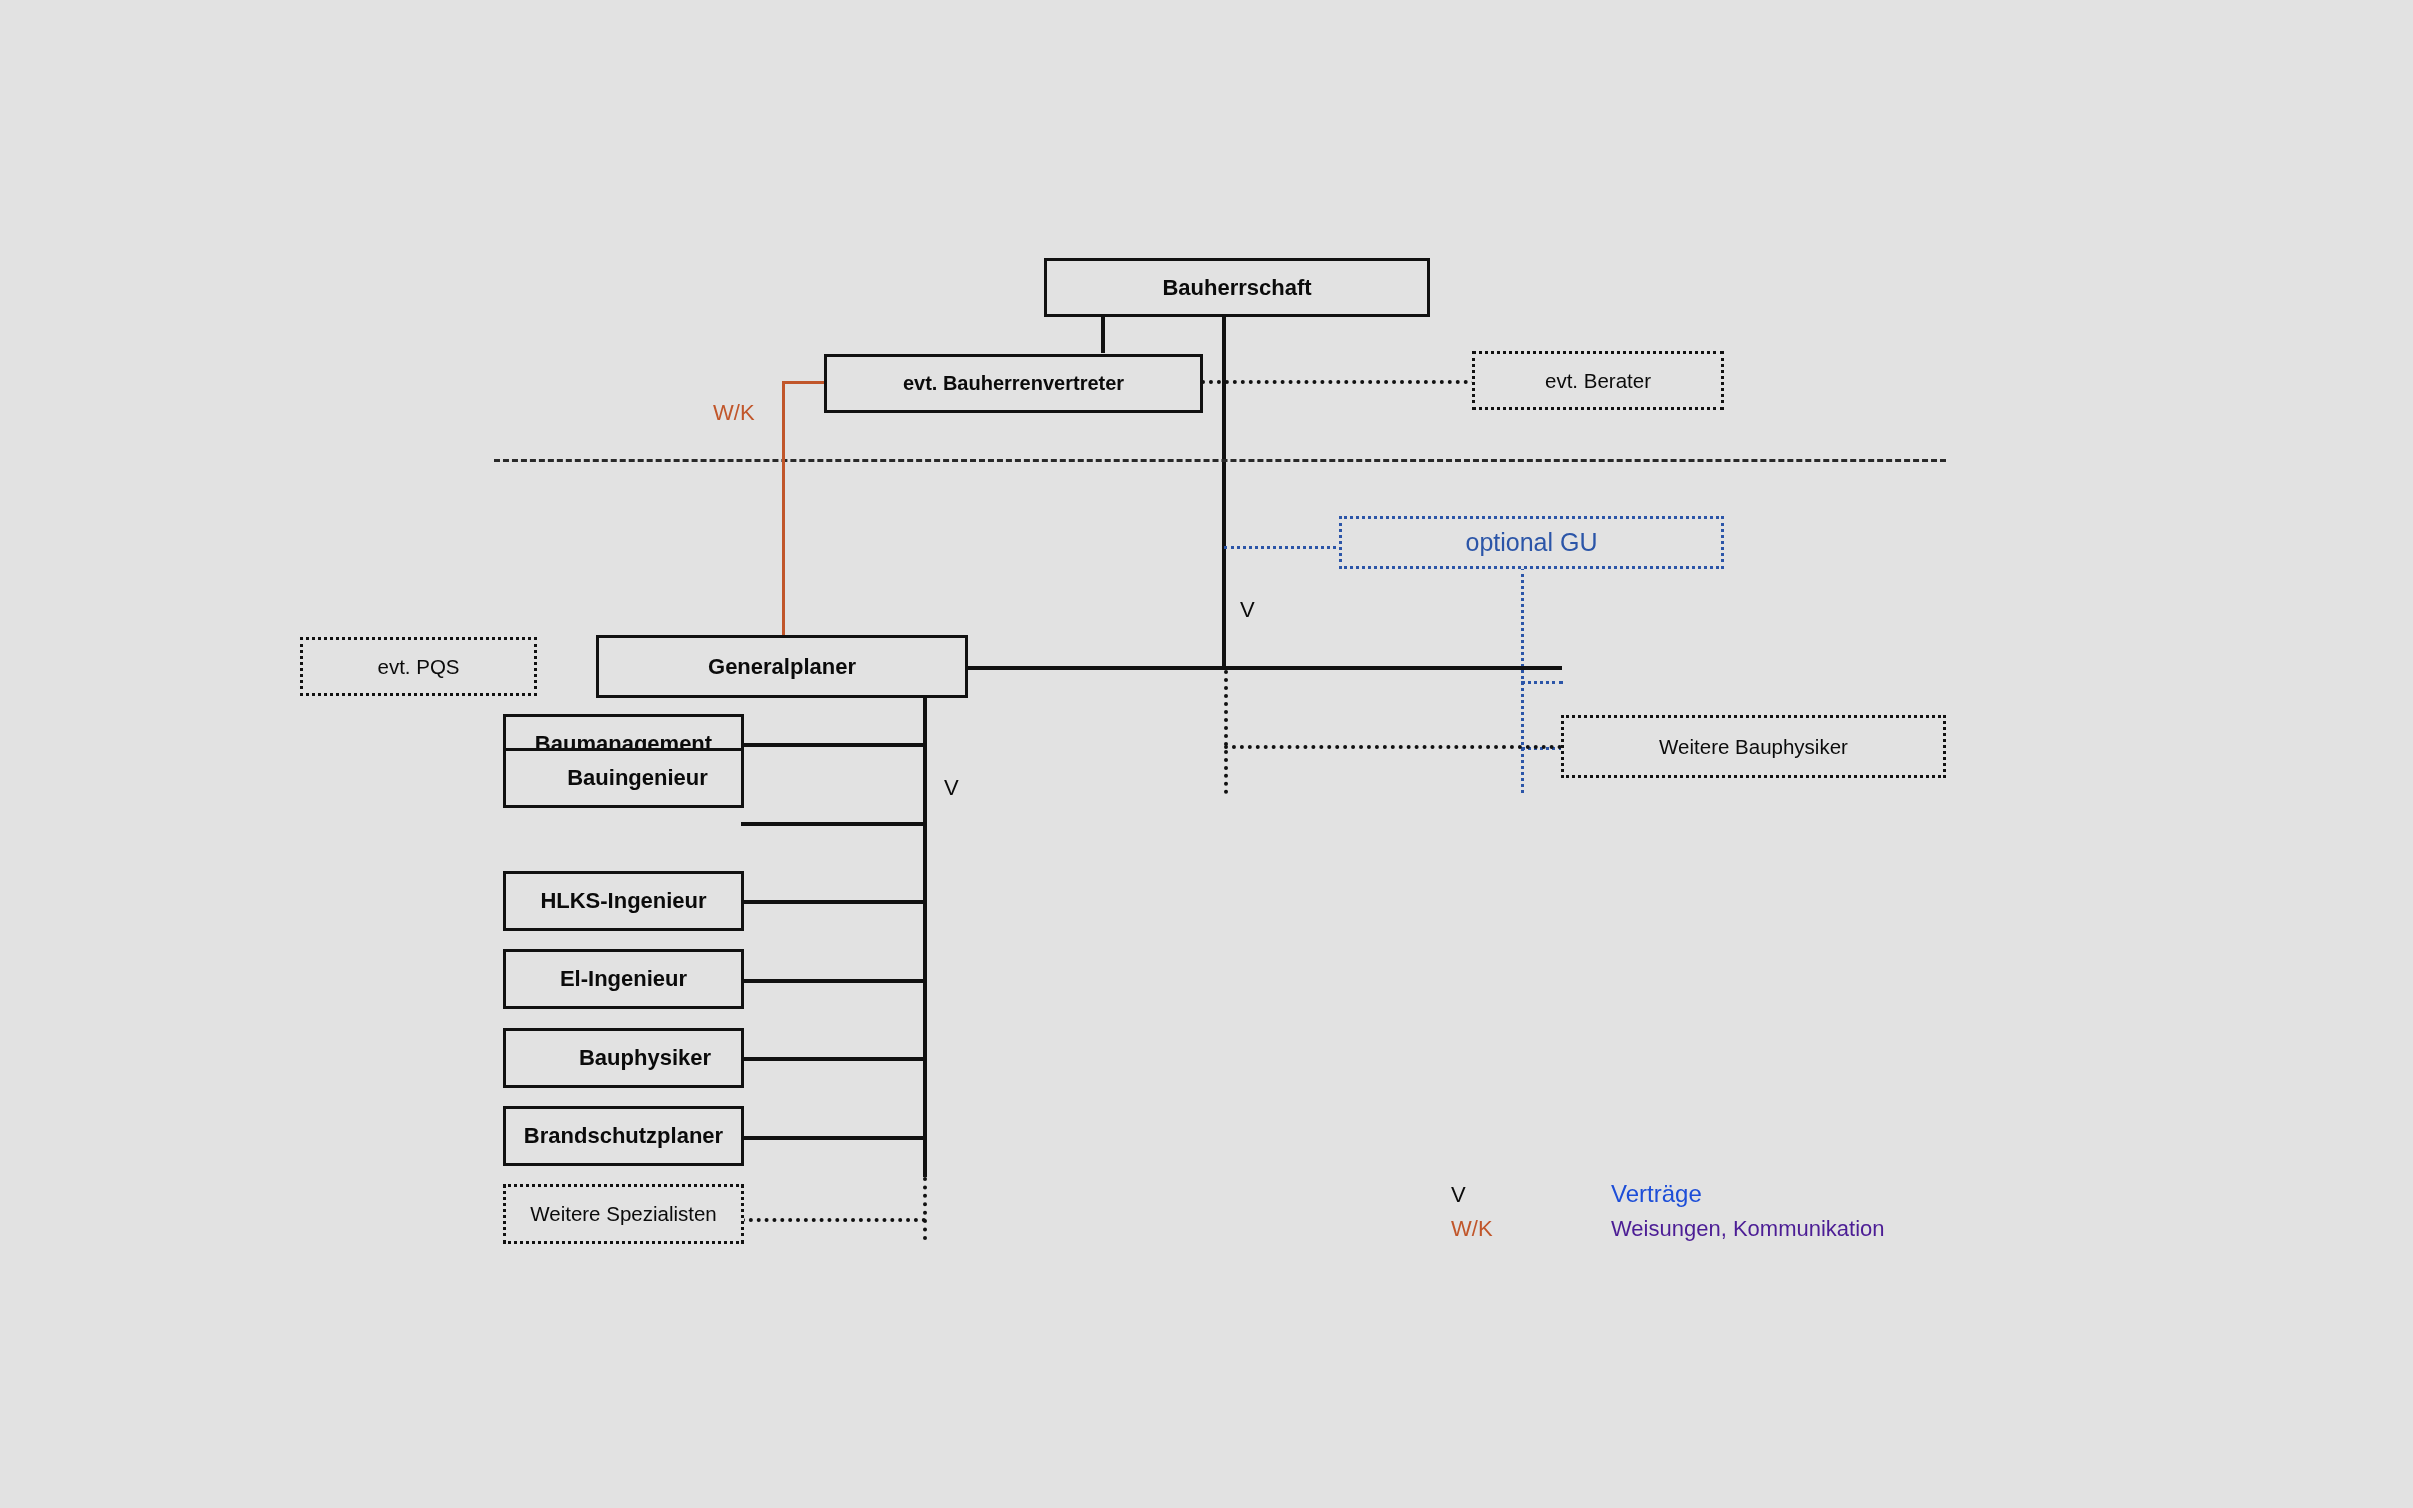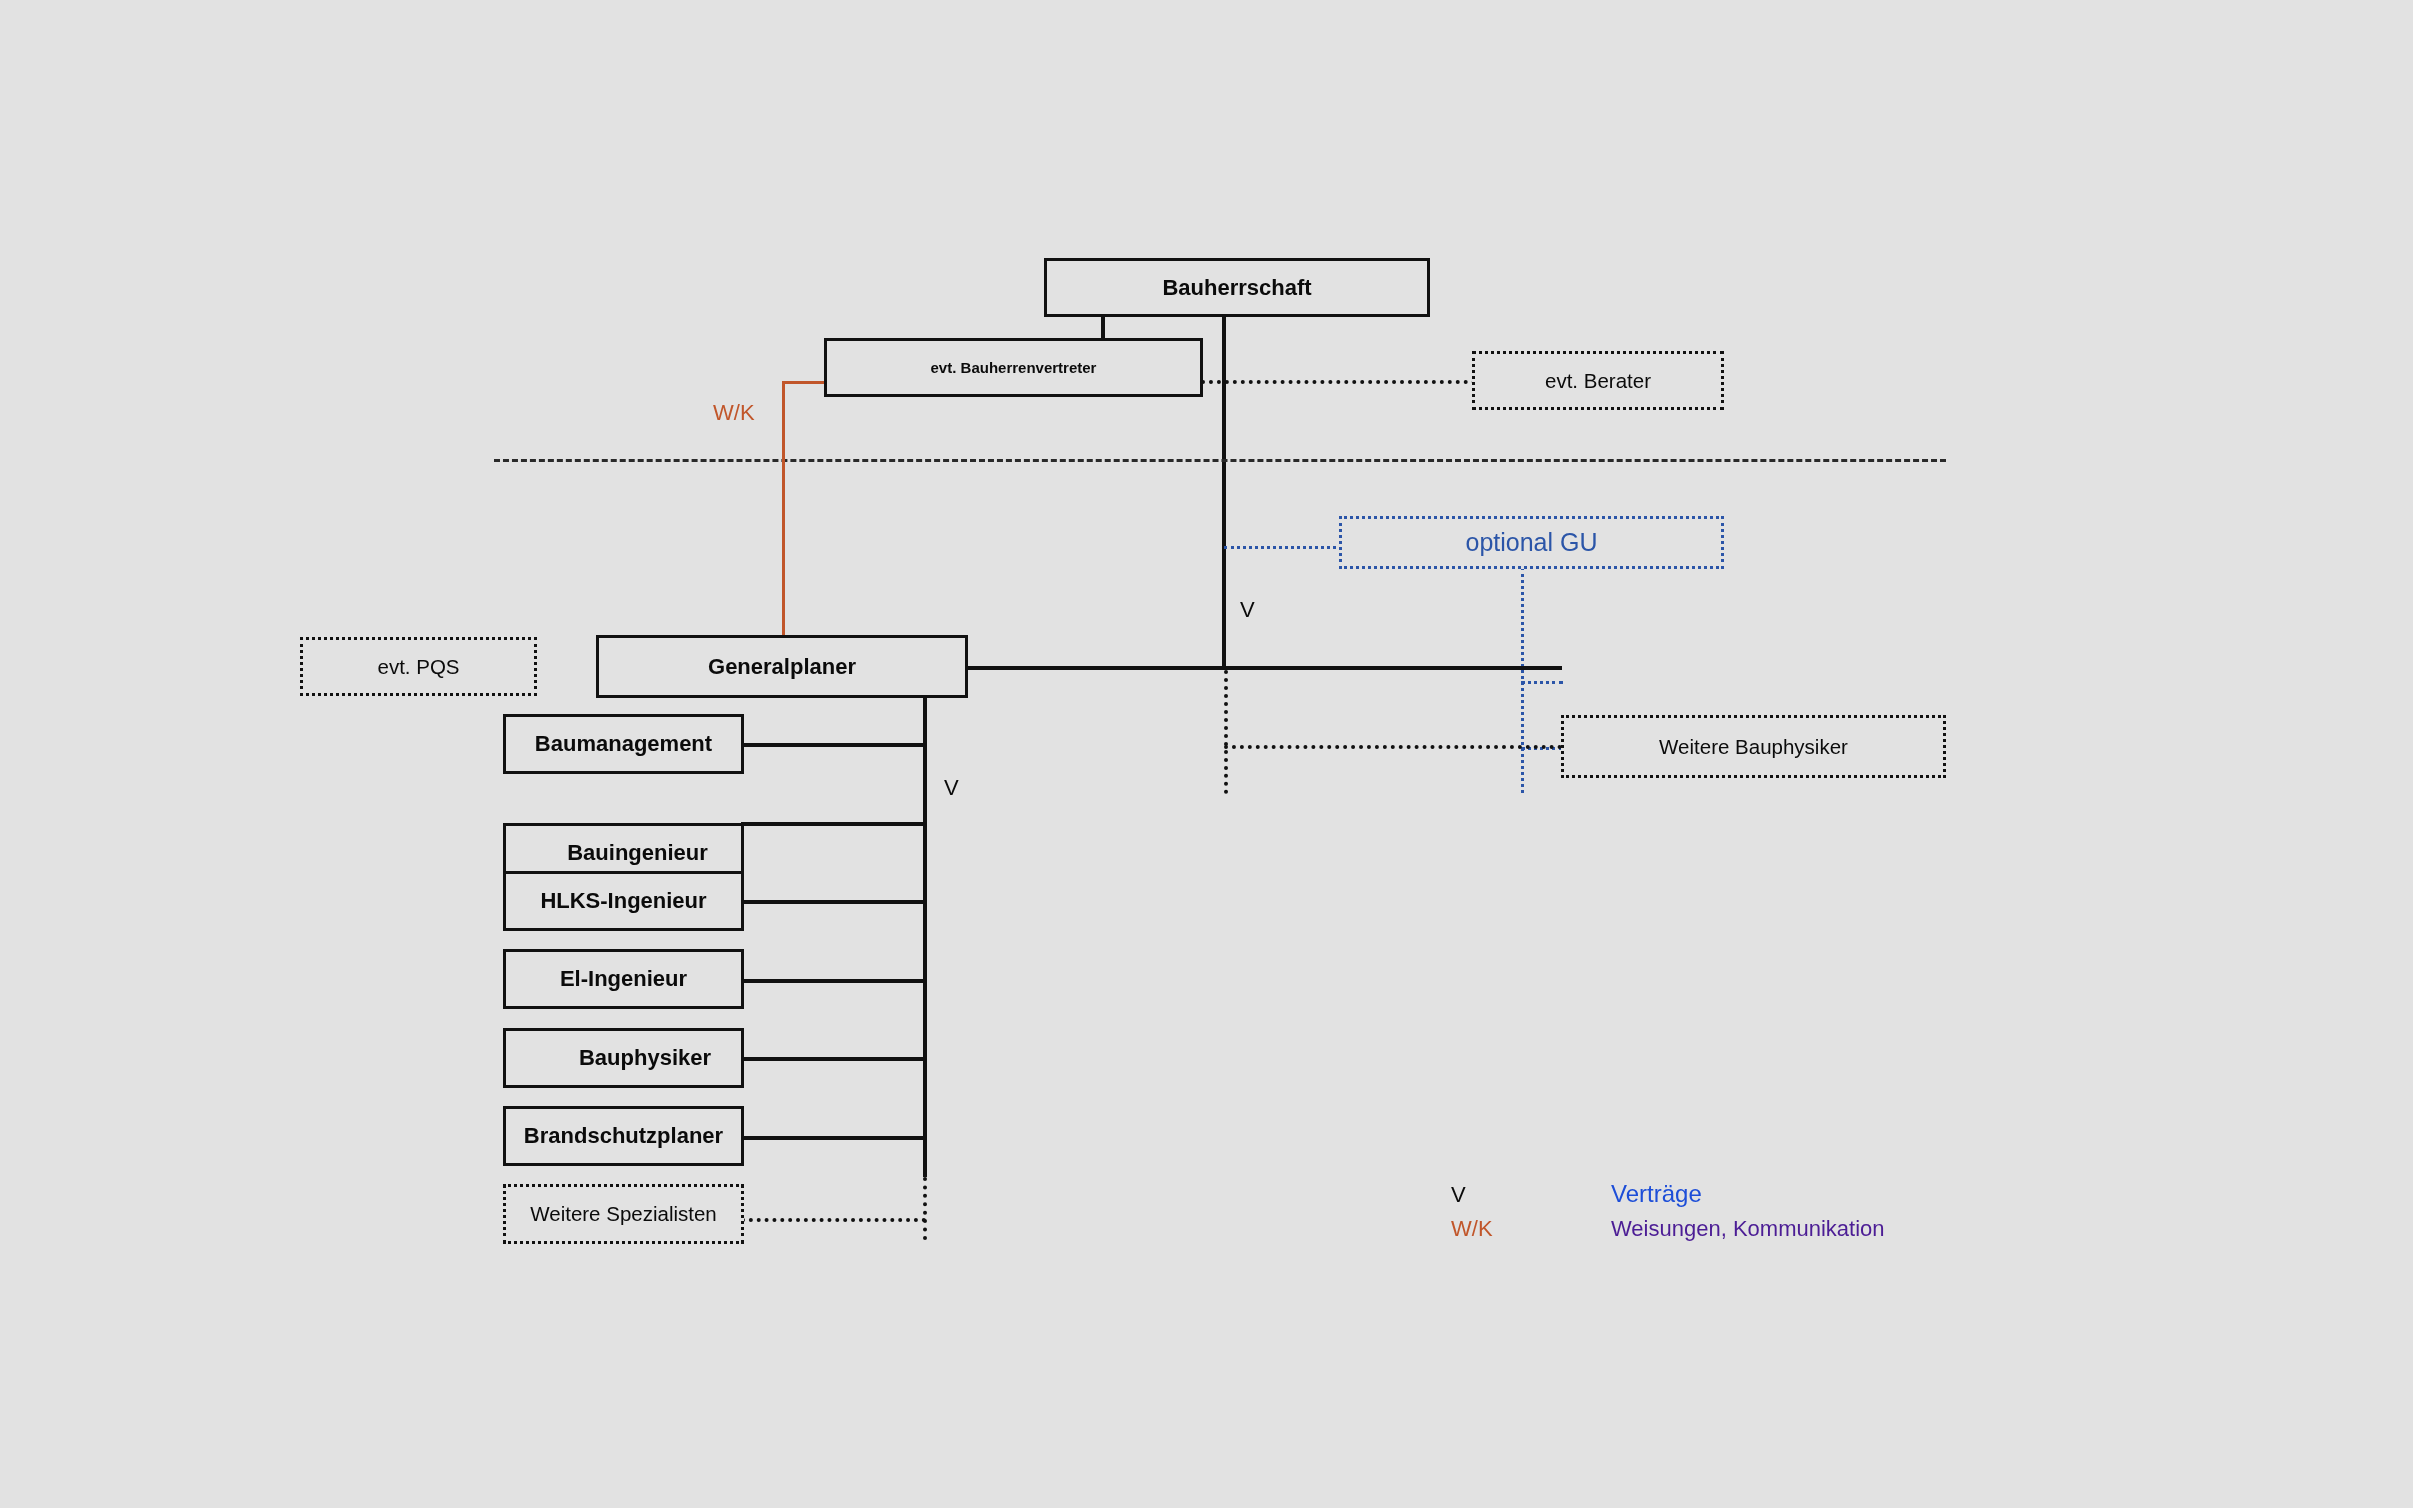--- a/index.html
+++ b/index.html
@@ -80,21 +80,21 @@
   <div class="ln h-solid" style="left:741px;top:979px;width:185px;"></div>
   <div class="ln h-solid" style="left:741px;top:1057px;width:185px;"></div>
   <div class="ln h-solid" style="left:741px;top:1136px;width:185px;"></div>
 
   <div class="ln h-dot" style="left:741px;top:1218px;width:185px;"></div>
 
   <div class="box solid" style="left:1044px;top:258px;width:386px;height:59px;font-size:22px;">
     <span>Bauherrschaft</span>
   </div>
 
-  <div class="box solid" style="left:824px;top:338px;width:379px;height:59px;font-size:15px;">
+  <div class="box solid" style="left:824px;top:354px;width:379px;height:59px;font-size:20px;">
     <span>evt. Bauherrenvertreter</span>
   </div>
 
   <div class="box dotted" style="left:1472px;top:351px;width:252px;height:59px;font-size:20.5px;">
     <span>evt. Berater</span>
   </div>
 
   <div class="box dotted-blue" style="left:1339px;top:516px;width:385px;height:53px;font-size:25px;">
     <span>optional GU</span>
   </div>
@@ -108,21 +108,21 @@
   </div>
 
 
   <div class="box dotted" style="left:1561px;top:715px;width:385px;height:63px;font-size:20.5px;">
     <span>Weitere Bauphysiker</span>
   </div>
 
   <div class="box solid" style="left:503px;top:714px;width:241px;height:60px;font-size:22px;">
     <span>Baumanagement</span>
   </div>
-  <div class="box solid" style="left:503px;top:823px;width:241px;height:60px;font-size:22px;padding-left:28px;">
+  <div class="box solid" style="left:503px;top:748px;width:241px;height:60px;font-size:22px;padding-left:28px;">
     <span>Bauingenieur</span>
   </div>
   <div class="box solid" style="left:503px;top:871px;width:241px;height:60px;font-size:22px;">
     <span>HLKS-Ingenieur</span>
   </div>
   <div class="box solid" style="left:503px;top:949px;width:241px;height:60px;font-size:22px;">
     <span>El-Ingenieur</span>
   </div>
   <div class="box solid" style="left:503px;top:1028px;width:241px;height:60px;font-size:22px;padding-left:43px;">
     <span>Bauphysiker</span>

